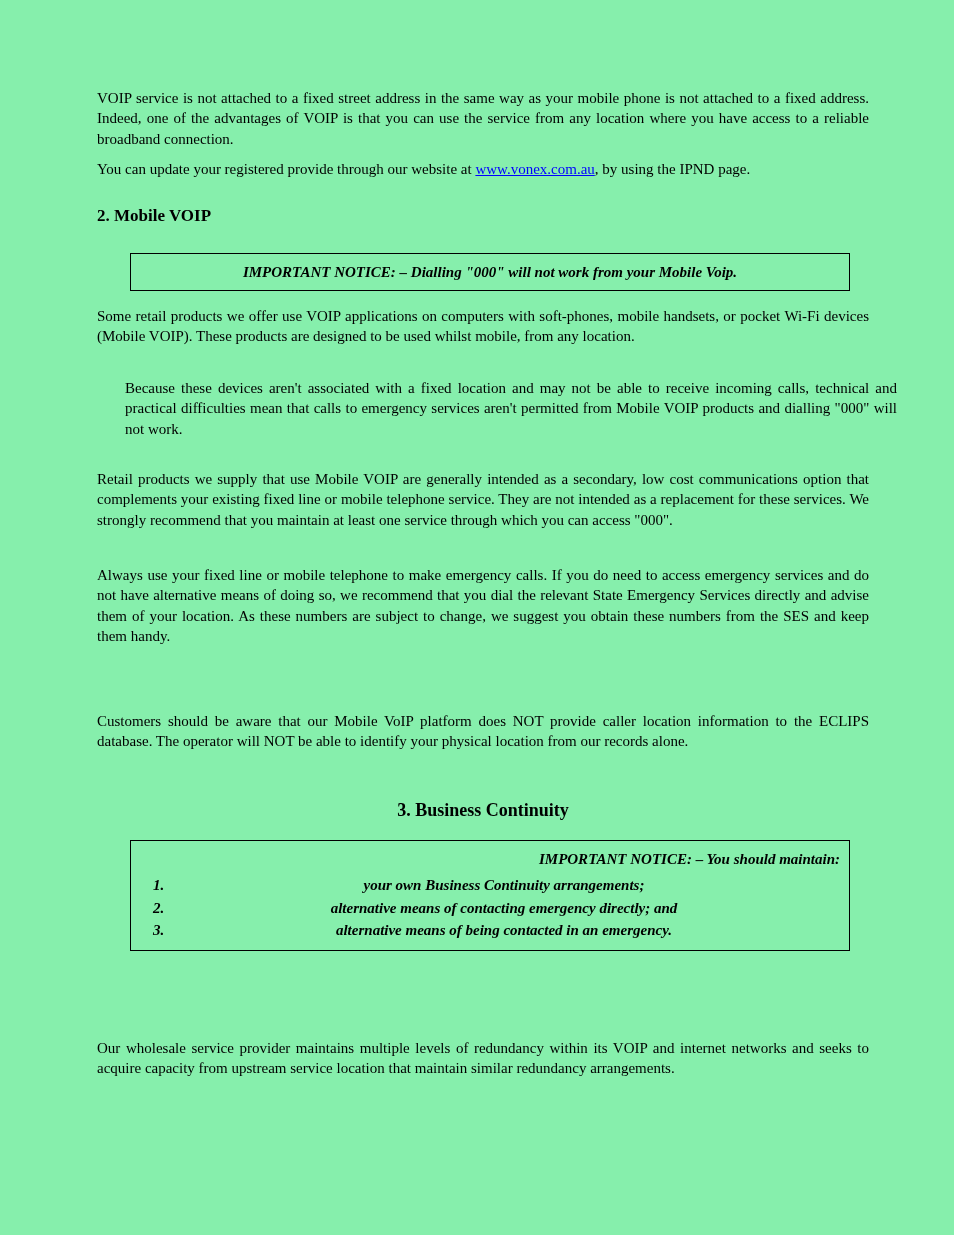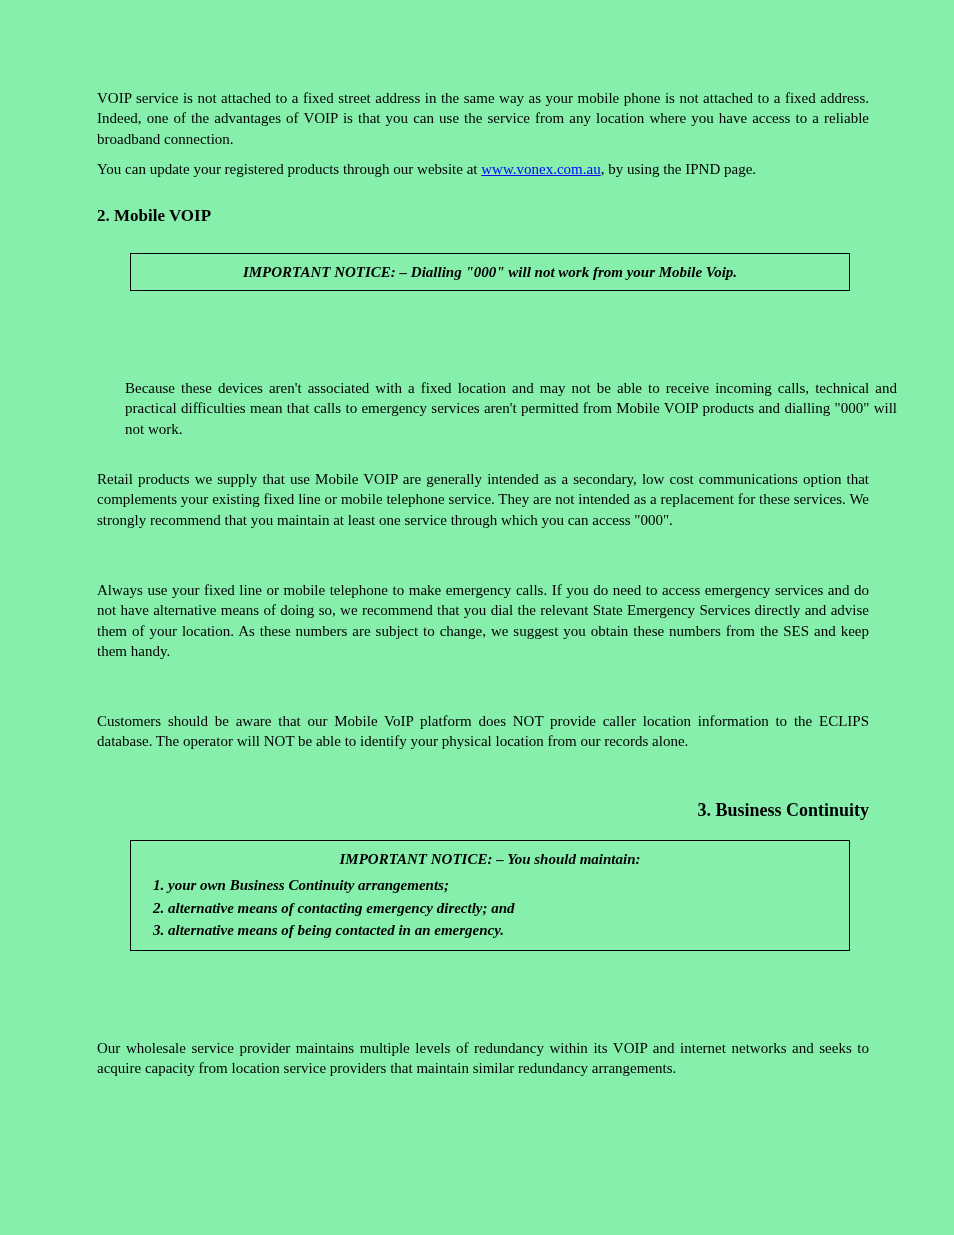--- a/index.html
+++ b/index.html
@@ -35,66 +35,67 @@
     box-sizing: border-box;
     font-size: 15px;
     line-height: 1.35;
     padding: 8px 9px;
   }
   .box1 { left: 130px; top: 253px; width: 720px; text-align: center; }
   .bi   { font-style: italic; font-weight: bold; }
   .p3 { left: 97px;  top: 306px; width: 772px; text-align: justify; }
   .p4 { left: 97px;  top: 378px; width: 772px; text-align: justify; margin-left: 28px; }
   .p5 { left: 97px;  top: 469px; width: 772px; text-align: justify; }
-  .p6 { left: 97px;  top: 580px; width: 772px; text-align: justify; }
+  .p6 { left: 97px;  top: 565px; width: 772px; text-align: justify; }
   .p7 { left: 97px;  top: 711px; width: 772px; text-align: justify; }
   .h2 {
     position: absolute;
     left: 97px; top: 800px; width: 772px;
     font-size: 18px; font-weight: bold;
-    text-align: right;
+    text-align: center;
   }
   .box2 { left: 130px; top: 840px; width: 720px; }
-  .box2 .callhead { font-style: italic; font-weight: bold; text-align: center; }
+  .box2 .callhead { font-style: italic; font-weight: bold; text-align: right; }
   .box2 ol {
     margin: 6px 0 0 0;
     padding-left: 28px;
   }
-  .box2 li { margin-bottom: 2px; font-style: italic; font-weight: bold; }
+  .box2 li { margin-bottom: 2px; font-style: italic; font-weight: bold; text-align: center; }
   .p8 { left: 97px;  top: 1038px; width: 772px; text-align: justify; }
   .p9 { left: 97px;  top: 1110px; width: 772px; text-align: justify; }
 </style>
 </head>
 <body>
 
 <div class="page">
 
   <div class="para p1">VOIP service is not attached to a fixed street address in the same way as your mobile phone is not attached to a fixed address.  Indeed, one of the advantages of VOIP is that you can use the service from any location where you have access to a reliable broadband connection.</div>
 
   <div class="para p2">
-    <span>You can update your registered products through our website at </span><span class="link">www.vonex.com.au</span><span>, by using the IPND page.</span>
+    <span>You can update your registered provide through our website at </span><span class="link">www.vonex.com.au</span><span>, by using the IPND page.</span>
   </div>
 
   <div class="h1">2.  Mobile VOIP</div>
 
   <div class="box box1">
     <span class="bi">IMPORTANT NOTICE: – Dialling "000" will not work from your Mobile Voip.</span>
   </div>
 
+  <div class="para p3">Some retail products we offer use VOIP applications on computers with soft-phones, mobile handsets, or pocket Wi-Fi devices (Mobile VOIP).  These products are designed to be used whilst mobile, from any location.</div>
   <div class="para p4">Because these devices aren't associated with a fixed location and may not be able to receive incoming calls, technical and practical difficulties mean that calls to emergency services aren't permitted from Mobile VOIP products and dialling "000" will not work.</div>
   <div class="para p5">Retail products we supply that use Mobile VOIP are generally intended as a secondary, low cost communications option that complements your existing fixed line or mobile telephone service. They are not intended as a replacement for these services.  We strongly recommend that you maintain at least one service through which you can access "000".</div>
   <div class="para p6">Always use your fixed line or mobile telephone to make emergency calls.  If you do need to access emergency services and do not have alternative means of doing so, we recommend that you dial the relevant State Emergency Services directly and advise them of your location.  As these numbers are subject to change, we suggest you obtain these numbers from the SES and keep them handy.</div>
   <div class="para p7">Customers should be aware that our Mobile VoIP platform does NOT provide caller location information to the ECLIPS database. The operator will NOT be able to identify your physical location from our records alone.</div>
 
   <div class="h2">3.  Business Continuity</div>
 
   <div class="box box2">
     <div class="callhead">IMPORTANT NOTICE: – You should maintain:</div>
     <ol>
       <li>your own Business Continuity arrangements;</li>
       <li>alternative means of contacting emergency directly; and</li>
       <li>alternative means of being contacted in an emergency.</li>
     </ol>
   </div>
 
-  <div class="para p8">Our wholesale service provider maintains multiple levels of redundancy within its VOIP and internet networks and seeks to acquire capacity from location service providers that maintain similar redundancy arrangements.</div>
+  <div class="para p8">Our wholesale service provider maintains multiple levels of redundancy within its VOIP and internet networks and seeks to acquire capacity from upstream service location that maintain similar redundancy arrangements.</div>
 
 </div>
 
 </body></html>

